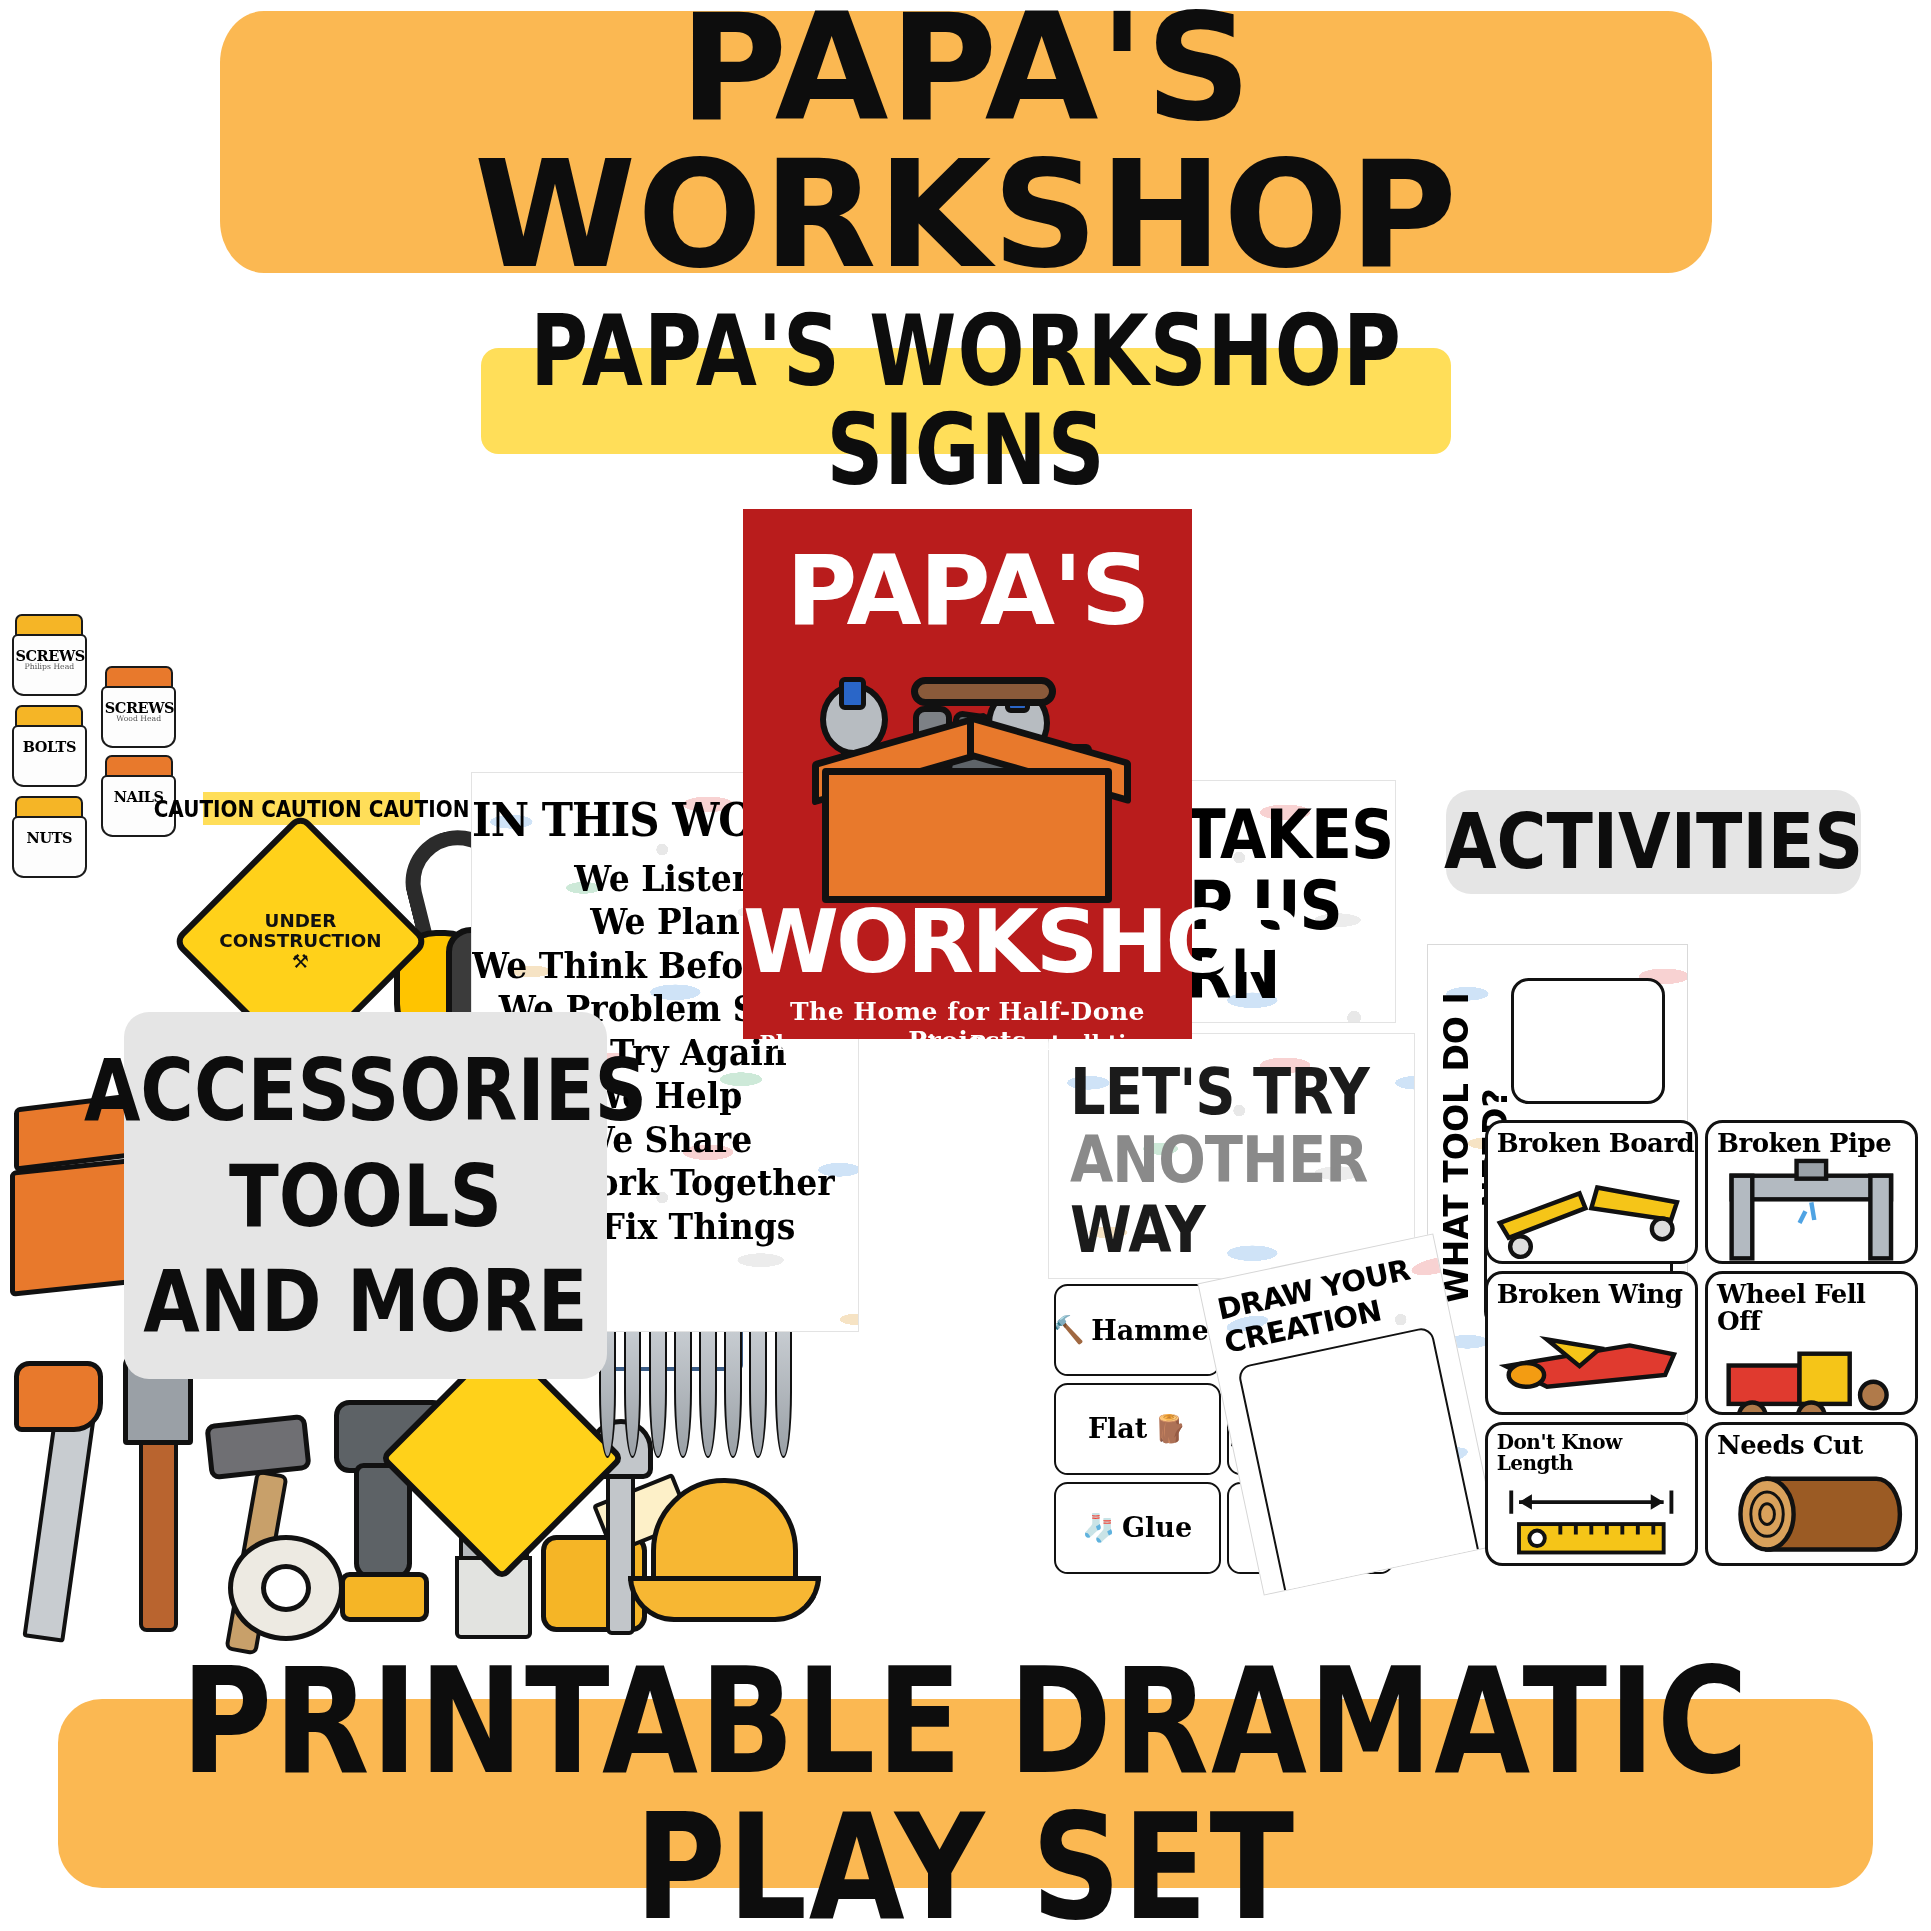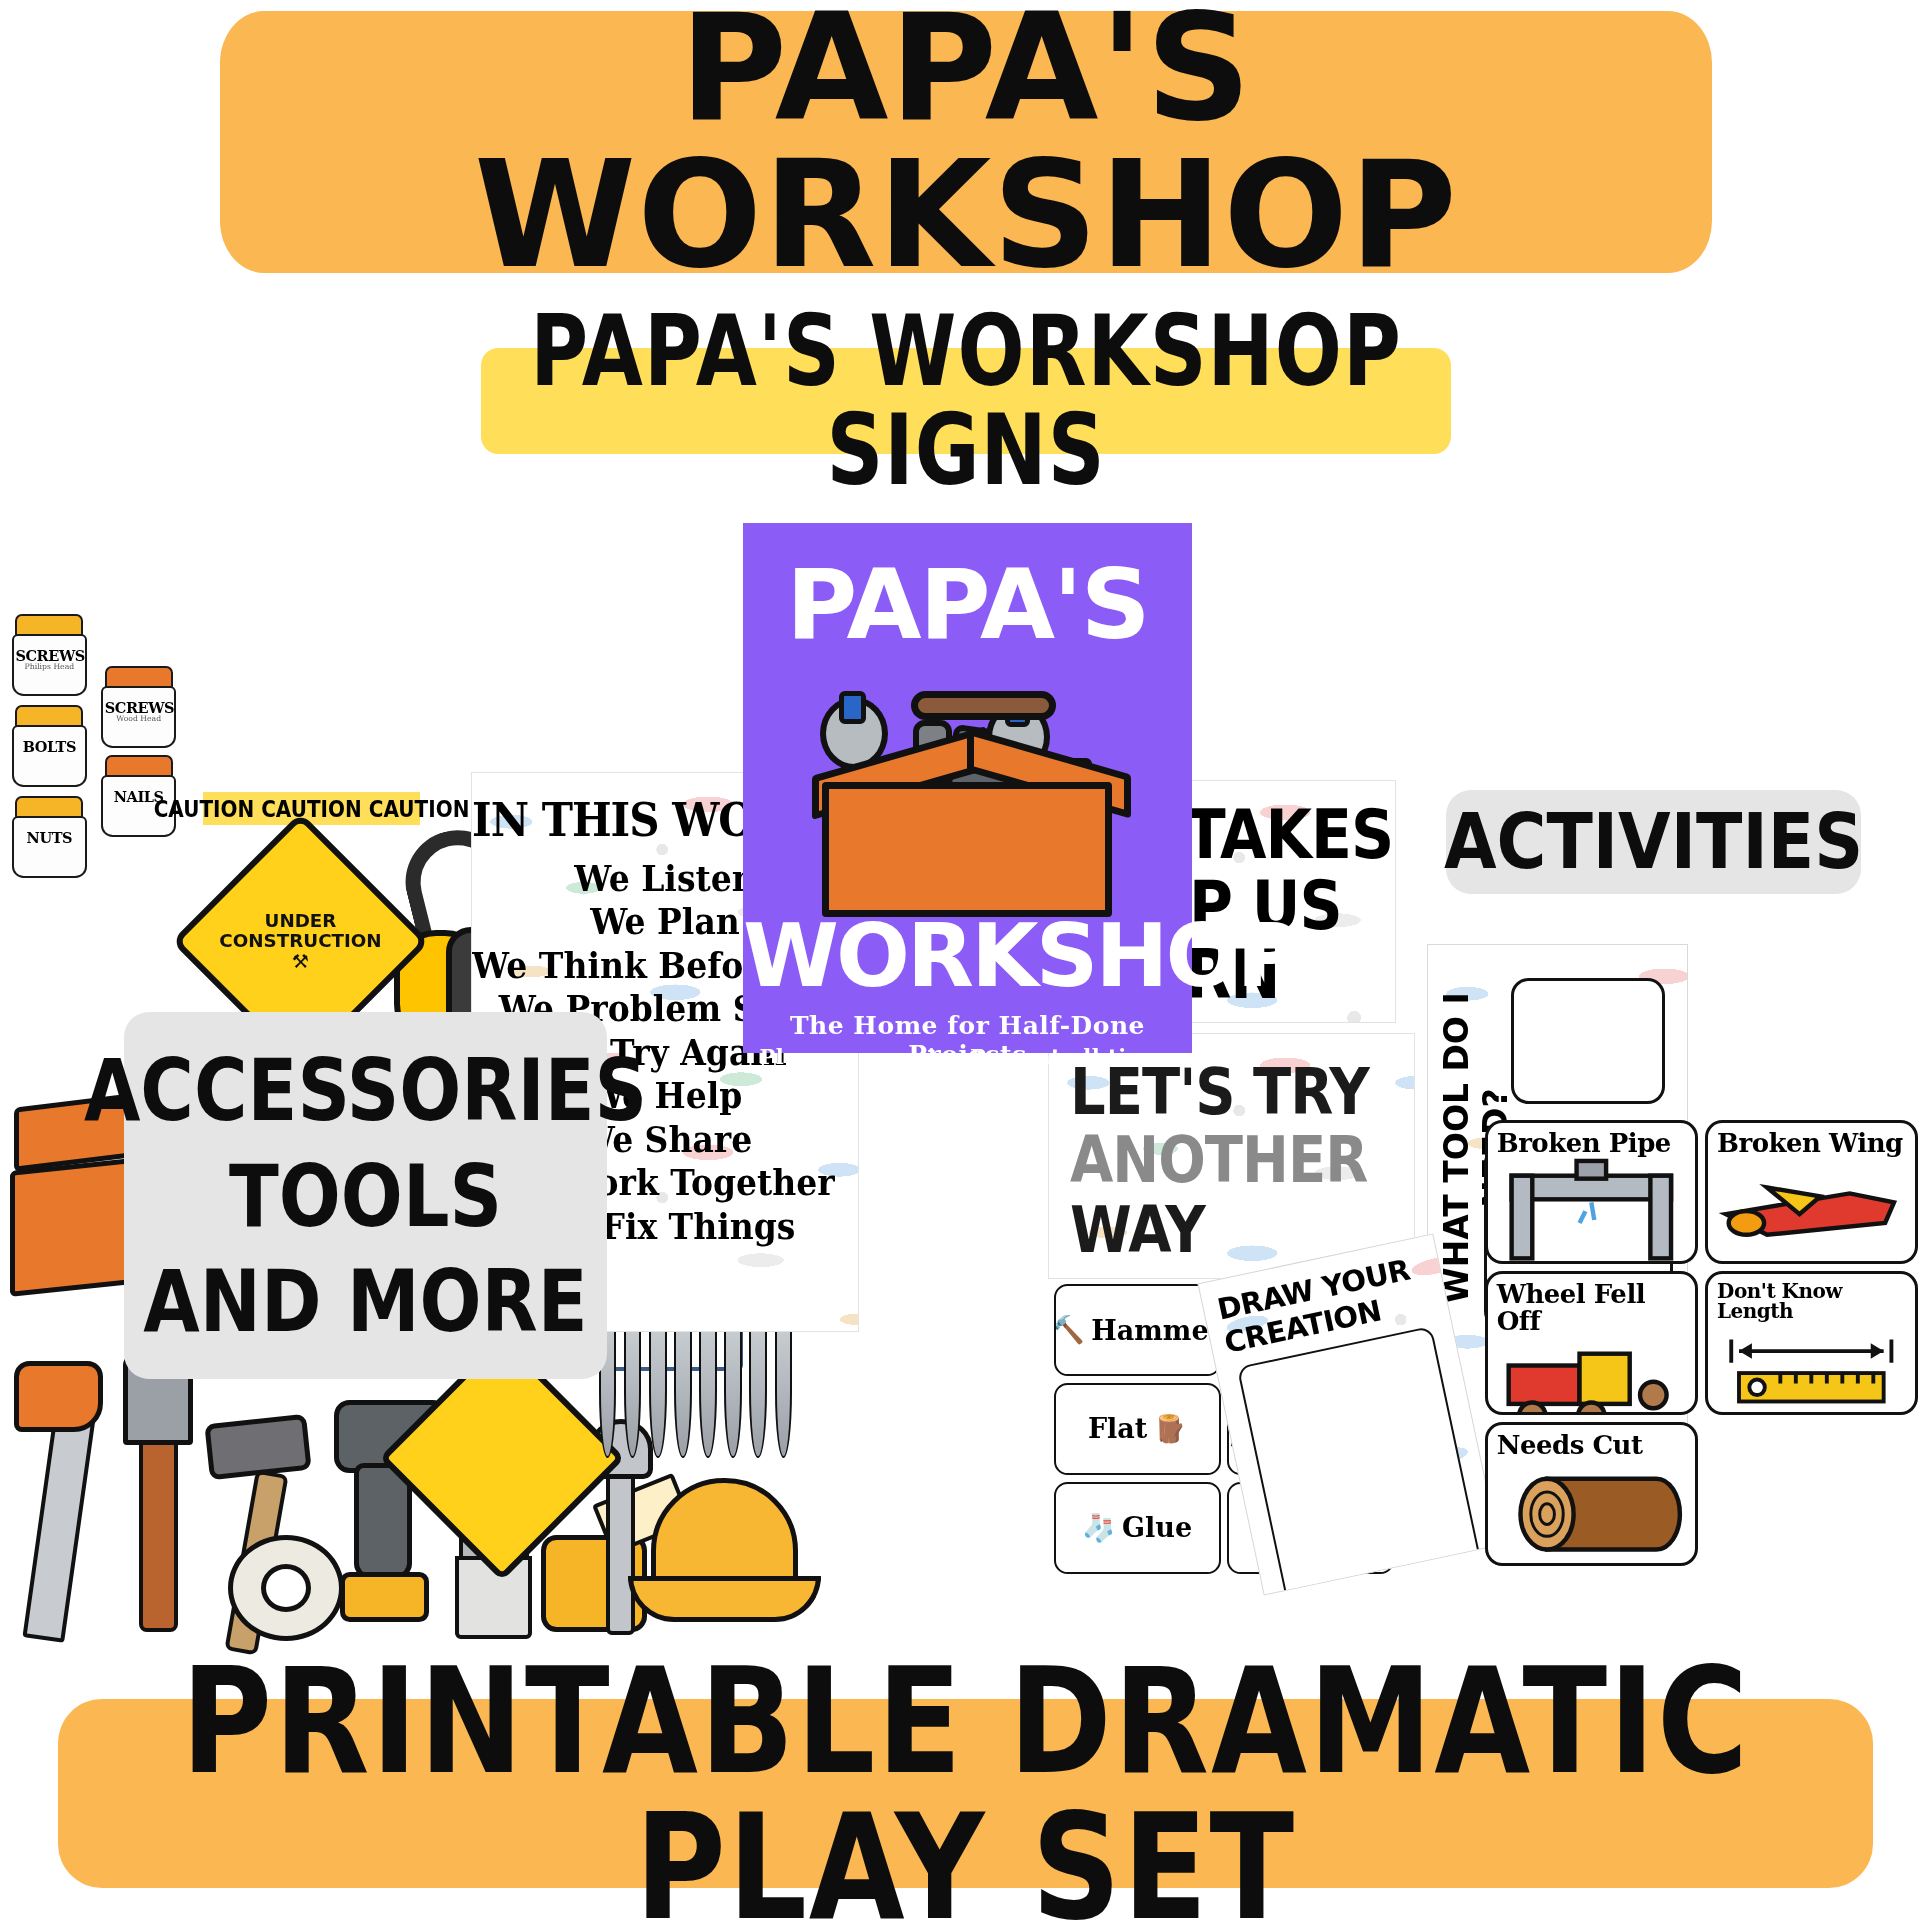--- a/index.html
+++ b/index.html
@@ -512,23 +512,23 @@
     background:#ffc400; border:6.8px solid #111; border-radius:42px;
   }
   #earmuffs .cup2 {
     position:absolute; left:62px; top:97px; width:50px; height:118px;
     background:#3b3b3b; border:6.8px solid #111; border-radius:25px;
   }
 
   
   #poster {
     position: absolute;
-    left: 743px; top: 523px;
+    left: 743px; top: 509px;
     width: 449px; height: 530px;
-    background: #8b5cf6;
+    background: #b91c1c;
     z-index: 50;
   }
   #poster .p-papas {
     color: #fff;
     font-family: "DejaVu Sans", sans-serif;
     font-weight: 700;
     font-size: 97px;
     text-align: center;
     letter-spacing: -1.9px;
     margin-top: 33px;
@@ -807,20 +807,31 @@
   </div>
 
   <div class="sheet confetti" id="sheet-what-tool">
     <div id="what-tool-label">WHAT TOOL DO I NEED?</div>
     <div class="slot-top"></div>
     <div class="slot-big"></div>
   </div>
 
   <div class="problem-grid">
     <div class="pcard">
+      <div class="ptitle">Broken Board</div>
+      <div class="pic">
+        <svg width="100%" height="100%" viewBox="0 0 140 70" aria-hidden="true">
+          <path d="M8 44 L62 24 L66 34 L14 54 Z" fill="#f5c518" stroke="#111" stroke-width="3"></path>
+          <path d="M74 20 L128 30 L124 42 L70 34 Z" fill="#f5c518" stroke="#111" stroke-width="3"></path>
+          <circle cx="22" cy="60" r="7" fill="#ddd" stroke="#111" stroke-width="3"></circle>
+          <circle cx="118" cy="48" r="7" fill="#ddd" stroke="#111" stroke-width="3"></circle>
+        </svg>
+      </div>
+    </div>
+    <div class="pcard">
       <div class="ptitle">Broken Pipe</div>
       <div class="pic">
         <svg width="100%" height="100%" viewBox="0 0 140 70" aria-hidden="true">
           <rect x="16" y="12" width="108" height="16" fill="#b3bac1" stroke="#111" stroke-width="3"></rect>
           <rect x="16" y="12" width="14" height="56" fill="#b3bac1" stroke="#111" stroke-width="3"></rect>
           <rect x="110" y="12" width="14" height="56" fill="#b3bac1" stroke="#111" stroke-width="3"></rect>
           <rect x="60" y="2" width="20" height="12" fill="#9aa1a8" stroke="#111" stroke-width="3"></rect>
           <path d="M70 30 l2 12 M66 36 l-4 8" stroke="#4fa3e3" stroke-width="3" fill="none"></path>
         </svg>
       </div>

